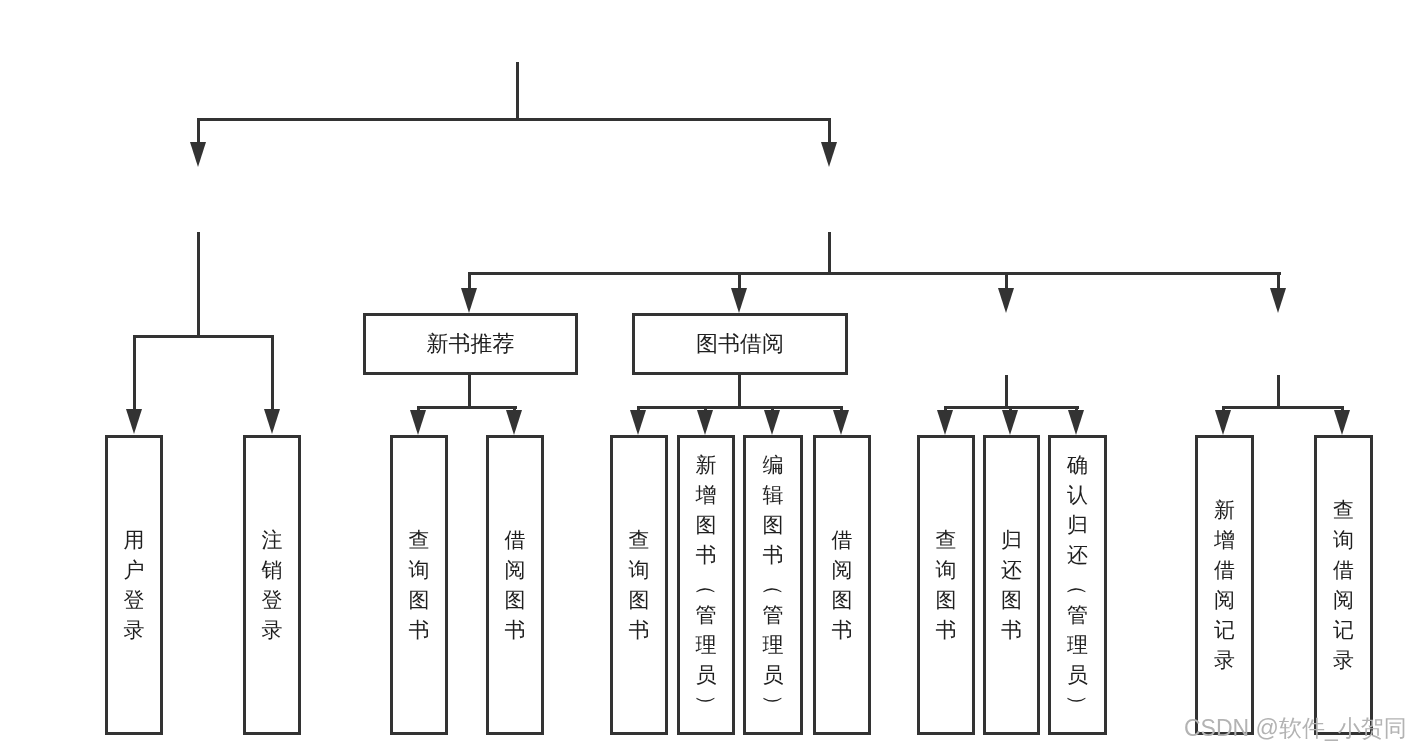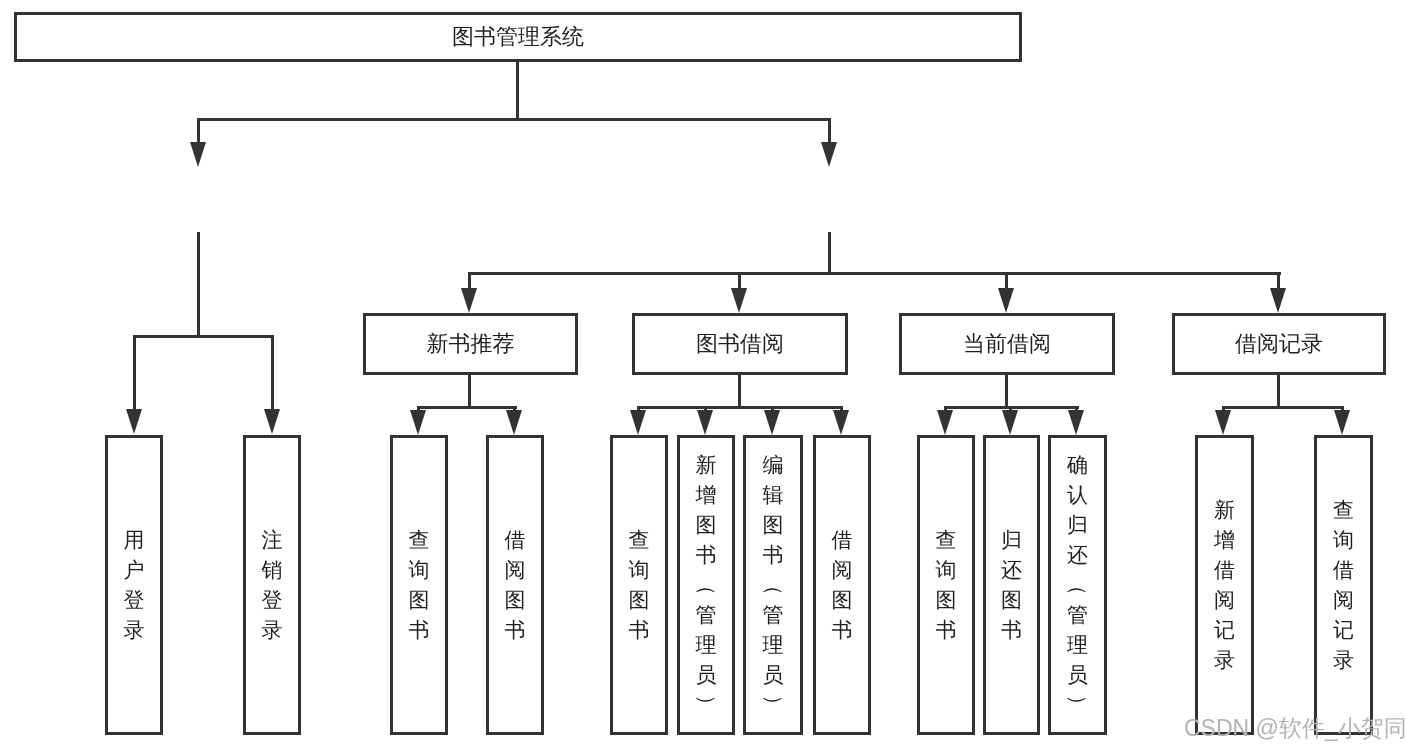--- a/index.html
+++ b/index.html
@@ -34,23 +34,20 @@
   .watermark{
     position:absolute;left:1184px;top:713px;font-size:23px;
     color:var(--watermark);z-index:5;white-space:nowrap;
   }
 </style>
 </head>
 <body>
 
 <div class="canvas">
 
-  <div class="box" style="left:14px;top:12px;width:1008px;height:50px">
-    <span class="hlabel">图书管理系统</span>
-  </div>
 
   <div class="vline" style="left:516px;top:62px;height:57px"></div>
   <div class="hline" style="left:197px;top:118px;width:634px"></div>
   <div class="vline" style="left:197px;top:118px;height:26px"></div>
   <div class="arrowhead" style="left:190px;top:142px"></div>
   <div class="vline" style="left:828px;top:118px;height:26px"></div>
   <div class="arrowhead" style="left:821px;top:142px"></div>
 
 
   <div class="vline" style="left:197px;top:232px;height:104px"></div>
@@ -70,26 +67,20 @@
   <div class="arrowhead" style="left:998px;top:288px"></div>
   <div class="vline" style="left:1277px;top:272px;height:20px"></div>
   <div class="arrowhead" style="left:1270px;top:288px"></div>
 
   <div class="box" style="left:363px;top:313px;width:215px;height:62px">
     <span class="hlabel">新书推荐</span>
   </div>
   <div class="box" style="left:632px;top:313px;width:216px;height:62px">
     <span class="hlabel">图书借阅</span>
   </div>
-  <div class="box" style="left:899px;top:313px;width:216px;height:62px">
-    <span class="hlabel">当前借阅</span>
-  </div>
-  <div class="box" style="left:1172px;top:313px;width:214px;height:62px">
-    <span class="hlabel">借阅记录</span>
-  </div>
 
   <div class="vline" style="left:468px;top:375px;height:32px"></div>
   <div class="hline" style="left:417px;top:406px;width:100px"></div>
   <div class="vline" style="left:417px;top:406px;height:6px"></div>
   <div class="arrowhead" style="left:410px;top:410px"></div>
   <div class="vline" style="left:513px;top:406px;height:6px"></div>
   <div class="arrowhead" style="left:506px;top:410px"></div>
 
   <div class="vline" style="left:738px;top:375px;height:32px"></div>
   <div class="hline" style="left:637px;top:406px;width:206px"></div>

